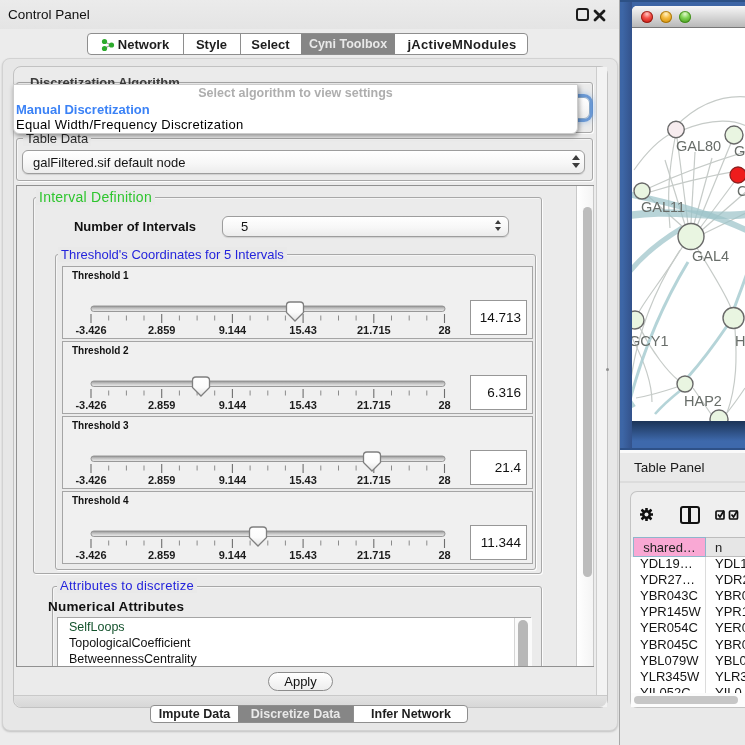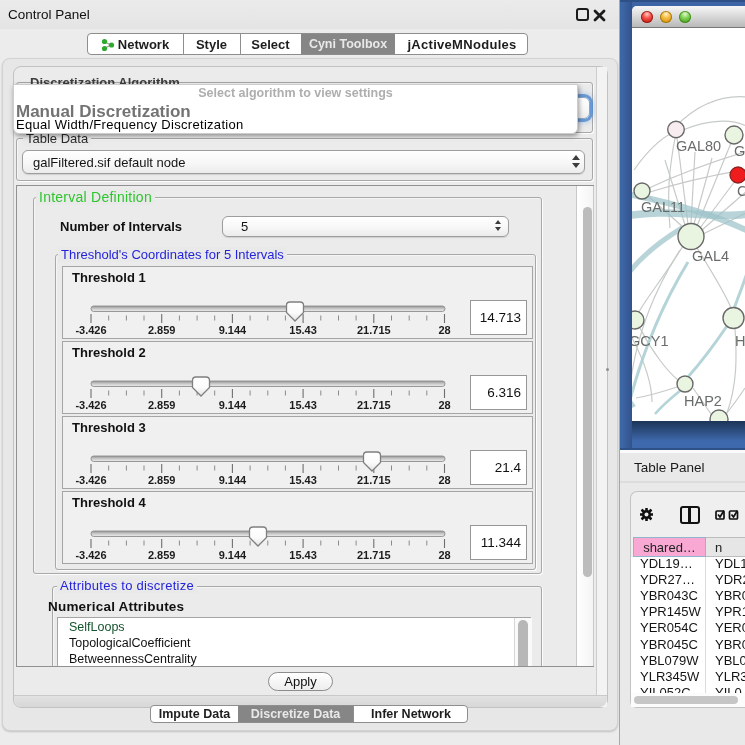--- a/index.html
+++ b/index.html
@@ -27,21 +27,21 @@
   box-shadow:0 1px 1px rgba(0,0,0,0.12); }
 .combo .ctext { position:absolute; left:10px; top:0; bottom:0; display:flex; align-items:center;
   font-size:13px; color:#141414; }
 .arrows { position:absolute; width:8px; }
 .arrup { width:0; height:0; border-left:4px solid transparent; border-right:4px solid transparent;
   border-bottom:5px solid #3c3c3c; margin-bottom:3px; }
 .arrdn { width:0; height:0; border-left:4px solid transparent; border-right:4px solid transparent;
   border-top:5px solid #3c3c3c; }
 .tbox { position:absolute; left:62px; width:471px; height:73px; background:#f0f0f0;
   border:1px solid #a5a5a5; }
-.tlab { position:absolute; left:9px; top:3px; font-size:13px; font-weight:bold; color:#111; }
+.tlab { position:absolute; left:9px; top:3px; font-size:10px; font-weight:bold; color:#111; }
 .vbox { position:absolute; left:407px; top:33px; width:57px; height:35px; background:#fff;
   border:1px solid #979797; font-size:13.5px; color:#111; text-align:right;
   line-height:33px; padding-right:5px; }
 .trow { position:absolute; left:631px; width:114px; height:15px; font-size:13px; color:#141414; }
 .tc1 { position:absolute; left:9px; }
 .tc2 { position:absolute; left:84px; }
 </style></head>
 <body>
 
 <div id="titlebar">
@@ -84,35 +84,35 @@
   <div class="ctext">galFiltered.sif default node</div>
   <div class="arrows" style="left:549px; top:4px;">
       <div class="arrup"></div>
       <div class="arrdn"></div>
     </div>
 </div>
 
 <div class="abs" style="left:13px; top:84px; width:565px; height:50px; background:#ffffff;
   border:1px solid #cccccc; border-radius:0 0 6px 6px; box-shadow:1px 2px 5px rgba(0,0,0,0.4); z-index:30;">
   <div class="abs" style="left:0; right:0; top:1px; text-align:center; font-size:12.5px; font-weight:bold; color:#aeaeae;">Select algorithm to view settings</div>
-  <div class="abs" style="left:2px; top:17px; font-size:17px; font-weight:bold; color:#737373;">Manual Discretization</div>
+  <div class="abs" style="left:2px; top:17px; font-size:13px; font-weight:bold; color:#3b82f6;">Manual Discretization</div>
   <div class="abs" style="left:2px; top:32px; font-size:13px; letter-spacing:0.3px; color:#000;">Equal Width/Frequency Discretization</div>
 </div>
 
 <div class="abs" style="left:16px; top:185px; width:578px; height:482px; border:1px solid #919191;"></div>
 
 <div class="abs" style="left:16px; top:186px; width:560px; height:480px; overflow:hidden;">
   <div class="abs" style="left:0; top:0; width:560px; height:480px;">
 
     <div class="group" style="left:17px; top:11px; width:509px; height:377px;"></div>
     <div class="glabel" style="left:20px; top:3px; color:#2ec52e; font-size:14px; letter-spacing:0.25px;">Interval Definition</div>
   </div>
 </div>
 
-<div class="abs" style="left:60px; top:219px; width:150px; text-align:left; font-size:13px; font-weight:bold; color:#111;">Number of Intervals</div>
+<div class="abs" style="left:60px; top:219px; width:150px; text-align:center; font-size:13px; font-weight:bold; color:#111;">Number of Intervals</div>
 <div class="combo" style="left:222px; top:216px; width:287px; height:21px;">
   <div class="ctext" style="left:18px;">5</div>
   <div class="arrows" style="left:272px; top:3px;">
       <div class="arrup" style="border-left-width:3.5px;border-right-width:3.5px;border-bottom-width:4.5px;"></div>
       <div class="arrdn" style="border-left-width:3.5px;border-right-width:3.5px;border-top-width:4.5px;"></div>
     </div>
 </div>
 
 <div class="group" style="left:55px; top:254px; width:481px; height:316px;"></div>
 <div class="glabel" style="left:58px; top:247px; color:#2424dc;">Threshold's Coordinates for 5 Intervals</div>

